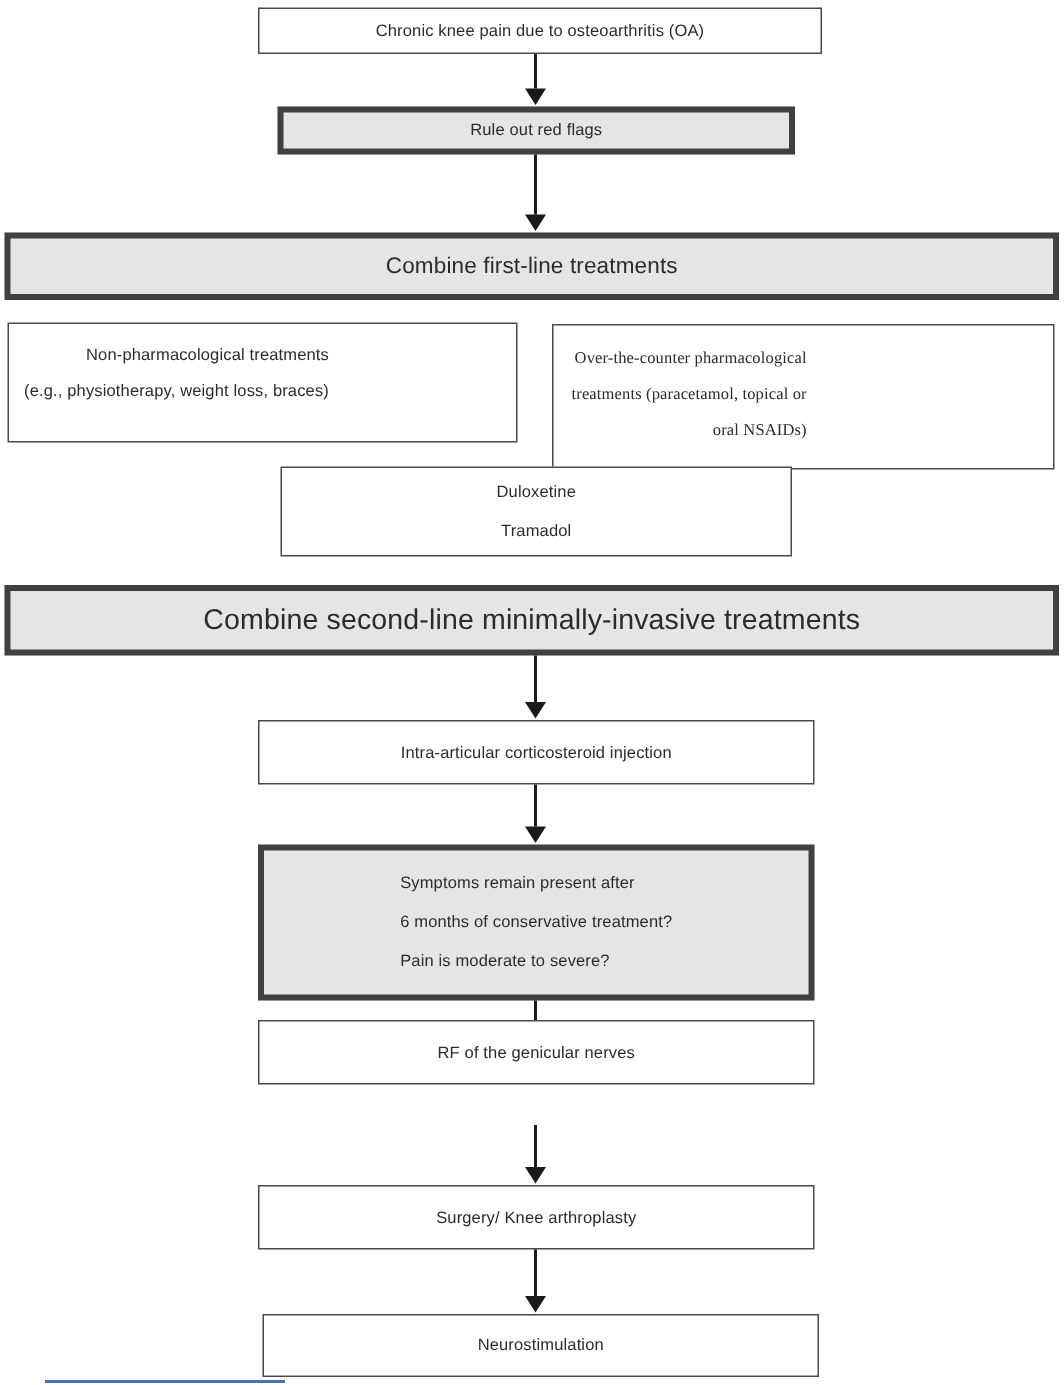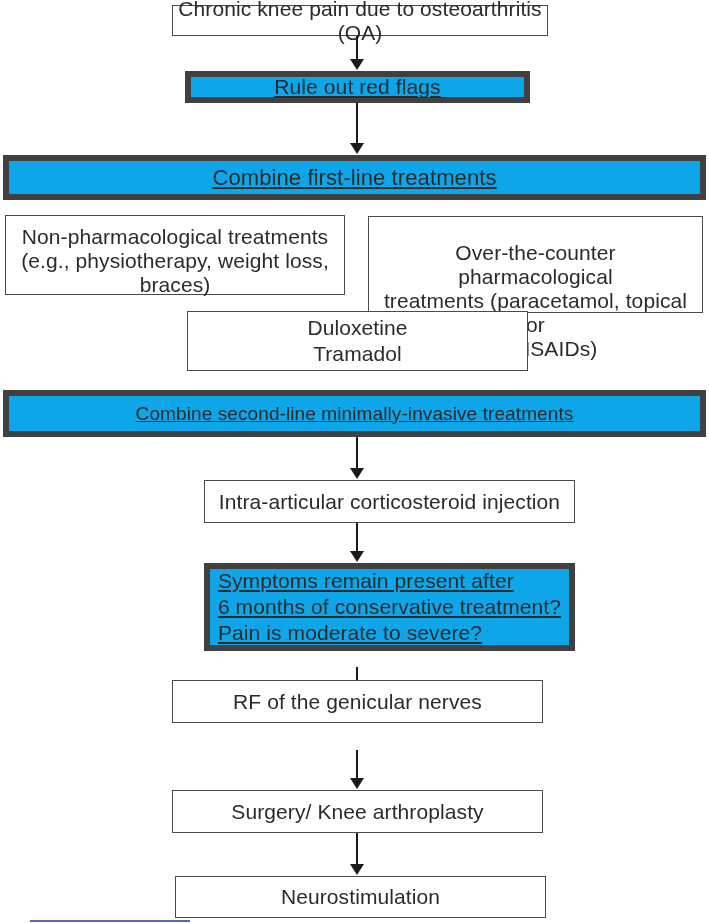--- a/index.html
+++ b/index.html
@@ -15,39 +15,38 @@
     background: #ffffff;
     overflow: hidden;
     color: #2b2b2b;
   }
   .node {
     position: absolute;
     box-sizing: border-box;
     display: flex;
     align-items: center;
     justify-content: center;
-    font-size: 21px;
+    font-size: 11px;
     line-height: 24px;
     letter-spacing: 0.1px;
     white-space: pre-line;
     text-align: center;
   }
   .node.white {
     background: #ffffff;
     border: 1.5px solid #4a4a4a;
   }
   .node.gray {
-    background: #0ea5e9;
-    border: 6px solid #404040;
-    text-decoration: underline;
+    background: #e5e5e5;
+    border: 4px solid #404040;
   }
   .node.top-left {
     align-items: flex-start;
     justify-content: flex-start;
-    text-align: center;
+    text-align: right;
   }
   .node .block-left {
     text-align: left;
     white-space: pre-line;
   }
   .arrow {
     position: absolute;
     width: 14px;
     display: flex;
     flex-direction: column;
@@ -82,47 +81,47 @@
     <div class="head"></div>
   </div>
 
   <div class="node gray" style="left:185px; top:71px; width:345px; height:32px;">Rule out red flags</div>
 
   <div class="arrow" style="left:350px; top:103px; height:51px;">
     <div class="shaft"></div>
     <div class="head"></div>
   </div>
 
-  <div class="node gray" style="left:3px; top:155px; width:703px; height:45px; font-size:22px;">Combine first-line treatments</div>
+  <div class="node gray" style="left:3px; top:155px; width:703px; height:45px; font-size:15px;">Combine first-line treatments</div>
 
   <div class="node white top-left" style="left:5px; top:215px; width:340px; height:80px; padding:9px 10px;">Non-pharmacological treatments
 (e.g., physiotherapy, weight loss, braces)</div>
 
-  <div class="node white top-left" style="left:368px; top:216px; width:335px; height:97px; padding:24px 12px;">Over-the-counter pharmacological
+  <div class="node white top-left" style="left:368px; top:216px; width:335px; height:97px; padding:10px 12px;font-family:Liberation Serif, serif;">Over-the-counter pharmacological
 treatments (paracetamol, topical or
 oral NSAIDs)</div>
 
   <div class="node white" style="left:187px; top:311px; width:341px; height:60px; line-height:26px;">Duloxetine
 Tramadol</div>
 
   <div class="node gray" style="left:3px; top:390px; width:703px; height:47px; font-size:19px;">Combine second-line minimally-invasive treatments</div>
 
   <div class="arrow" style="left:350px; top:437px; height:42px;">
     <div class="shaft"></div>
     <div class="head"></div>
   </div>
 
-  <div class="node white" style="left:172px; top:480px; width:371px; height:43px;margin-left:32px;">Intra-articular corticosteroid injection</div>
+  <div class="node white" style="left:172px; top:480px; width:371px; height:43px;">Intra-articular corticosteroid injection</div>
 
   <div class="arrow" style="left:350px; top:523px; height:39px;">
     <div class="shaft"></div>
     <div class="head"></div>
   </div>
 
-  <div class="node gray" style="left:172px; top:563px; width:371px; height:88px; line-height:26px;margin-left:32px;">
+  <div class="node gray" style="left:172px; top:563px; width:371px; height:104px; line-height:26px;">
     <span class="block-left">Symptoms remain present after
 6 months of conservative treatment?
 Pain is moderate to severe?</span>
   </div>
 
   <div class="arrow" style="left:350px; top:667px; height:39px;">
     <div class="shaft"></div>
     <div class="head"></div>
   </div>
 

